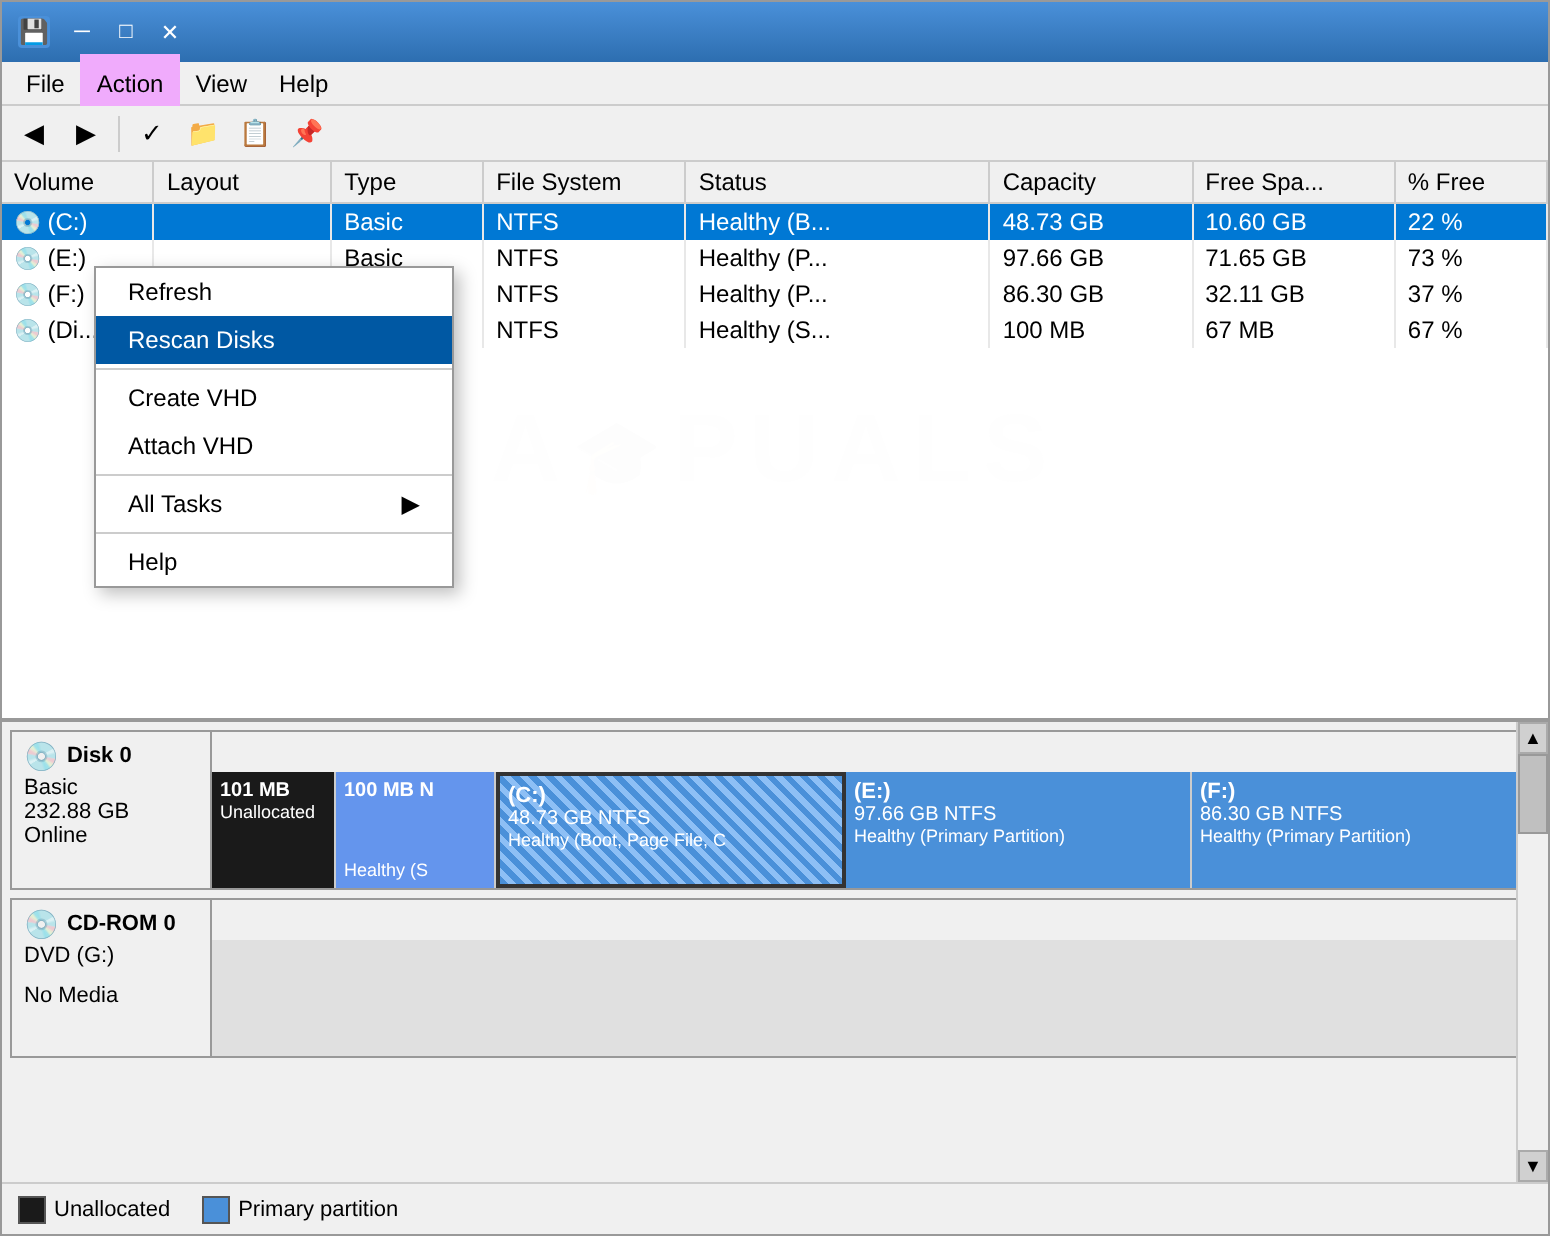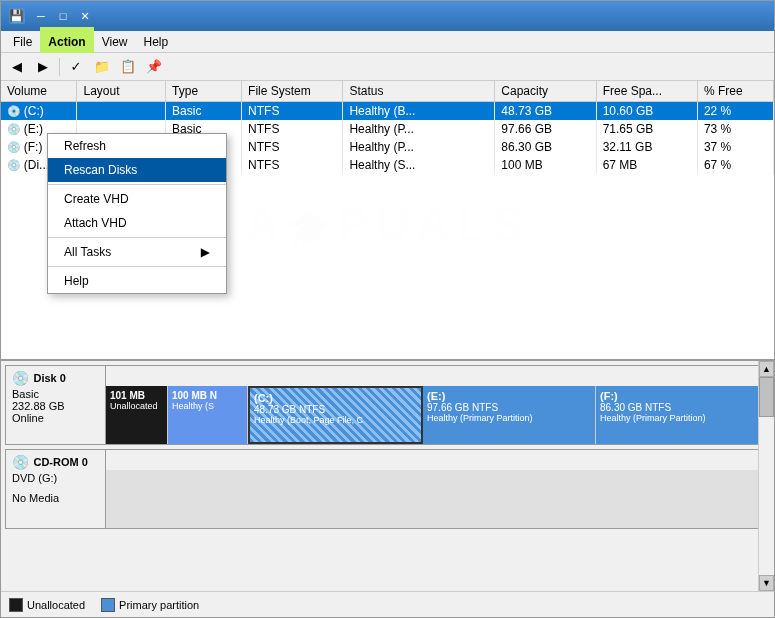--- a/index.html
+++ b/index.html
@@ -75,21 +75,21 @@
       padding: 0 4px;
     }
     .menu-item {
       padding: 15px 8px;
       cursor: pointer;
       font-size: 12px;
       height: 100%;
       display: flex;
       align-items: center;
     }
-    .menu-item.active { background: #bef264; font-weight: bold; }
+    .menu-item.active { background: #f0abfc; }
 
     
     .toolbar {
       background: #f0f0f0;
       height: 28px;
       display: flex;
       align-items: center;
       border-bottom: 1px solid #ccc;
       padding: 0 4px;
       gap: 2px;
@@ -239,20 +239,21 @@
       color: white;
       width: 70px;
       min-width: 70px;
     }
 
     .segment.system {
       background: #4a90d9;
       color: white;
       width: 80px;
       min-width: 80px;
+      justify-content: space-between;
     }
 
     .segment.primary-solid {
       background: #4a90d9;
       flex: 1;
     }
 
     .cdrom-row {
       height: 80px;
     }

